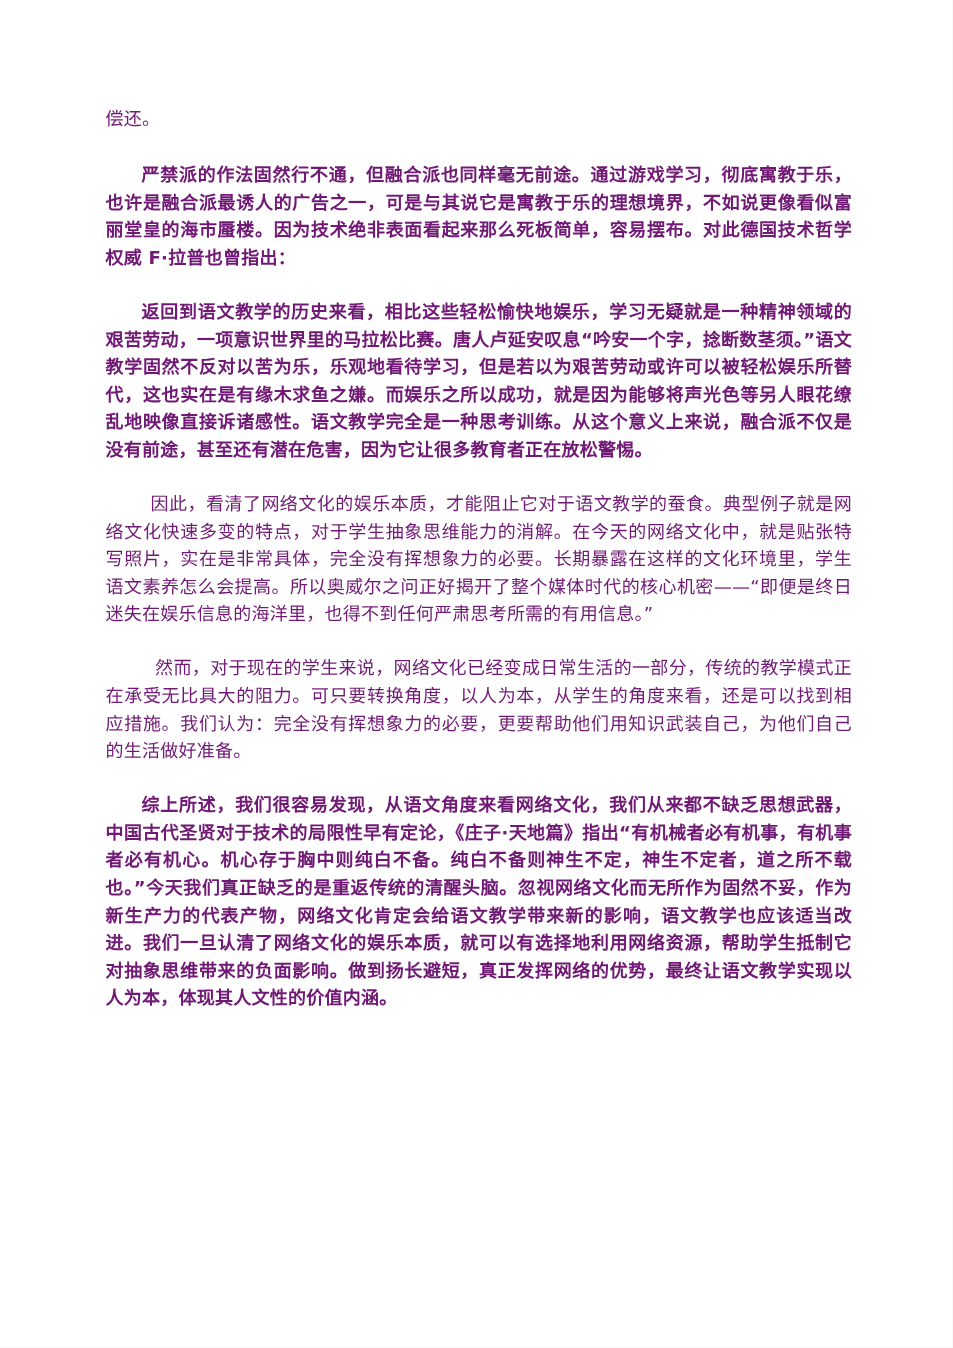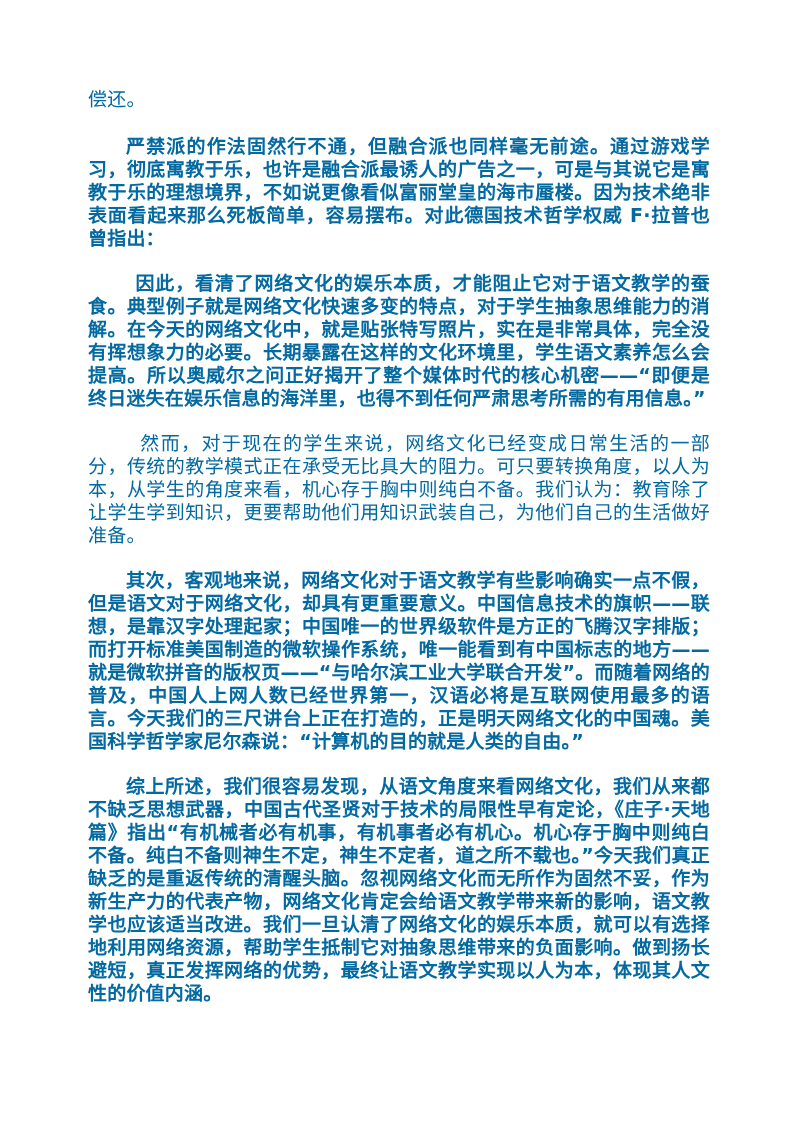--- a/index.html
+++ b/index.html
@@ -10,22 +10,22 @@
   .page {
     position: relative;
     box-sizing: border-box;
     width: 794px;
     height: 1123px;
     background: #ffffff;
     outline: 1px solid #d8d8d8;
     padding: 88px 84px 40px 88px;
     overflow: hidden;
     font-family: "DejaVu Sans", "Liberation Sans", sans-serif;
-    color: #0369a1;
-    font-size: 19px;
+    color: #701a75;
+    font-size: 15px;
     line-height: 23px;
   }
   .content {
     width: 622px;
   }
   p.frag,
   p.para {
     margin: 0;
     text-align: justify;
     text-justify: inter-ideograph;
@@ -33,35 +33,35 @@
     letter-spacing: 0.2px;
   }
   p.frag {
     text-indent: 0;
     margin-bottom: 24px;
   }
   p.para {
     margin-top: 22px;
   }
   .ind-2   { text-indent: 2em; font-weight: bold; }
-  .ind-25  { text-indent: 2.5em; font-weight: bold; }
+  .ind-25  { text-indent: 2.5em; }
   .ind-275 { text-indent: 2.75em; }
 </style>
 </head>
 <body>
 
 <div class="page">
   <div class="content">
     <p class="frag">偿还。</p>
 
     <p class="para ind-2">严禁派的作法固然行不通，但融合派也同样毫无前途。通过游戏学习，彻底寓教于乐，也许是融合派最诱人的广告之一，可是与其说它是寓教于乐的理想境界，不如说更像看似富丽堂皇的海市蜃楼。因为技术绝非表面看起来那么死板简单，容易摆布。对此德国技术哲学权威 F·拉普也曾指出：</p>
 
 
+    <p class="para ind-2">返回到语文教学的历史来看，相比这些轻松愉快地娱乐，学习无疑就是一种精神领域的艰苦劳动，一项意识世界里的马拉松比赛。唐人卢延安叹息“吟安一个字，捻断数茎须。”语文教学固然不反对以苦为乐，乐观地看待学习，但是若以为艰苦劳动或许可以被轻松娱乐所替代，这也实在是有缘木求鱼之嫌。而娱乐之所以成功，就是因为能够将声光色等另人眼花缭乱地映像直接诉诸感性。语文教学完全是一种思考训练。从这个意义上来说，融合派不仅是没有前途，甚至还有潜在危害，因为它让很多教育者正在放松警惕。</p>
 
     <p class="para ind-25">因此，看清了网络文化的娱乐本质，才能阻止它对于语文教学的蚕食。典型例子就是网络文化快速多变的特点，对于学生抽象思维能力的消解。在今天的网络文化中，就是贴张特写照片，实在是非常具体，完全没有挥想象力的必要。长期暴露在这样的文化环境里，学生语文素养怎么会提高。所以奥威尔之问正好揭开了整个媒体时代的核心机密——“即便是终日迷失在娱乐信息的海洋里，也得不到任何严肃思考所需的有用信息。”</p>
 
-    <p class="para ind-275">然而，对于现在的学生来说，网络文化已经变成日常生活的一部分，传统的教学模式正在承受无比具大的阻力。可只要转换角度，以人为本，从学生的角度来看，机心存于胸中则纯白不备。我们认为：教育除了让学生学到知识，更要帮助他们用知识武装自己，为他们自己的生活做好准备。</p>
+    <p class="para ind-275">然而，对于现在的学生来说，网络文化已经变成日常生活的一部分，传统的教学模式正在承受无比具大的阻力。可只要转换角度，以人为本，从学生的角度来看，还是可以找到相应措施。我们认为：完全没有挥想象力的必要，更要帮助他们用知识武装自己，为他们自己的生活做好准备。</p>
 
-    <p class="para ind-2">其次，客观地来说，网络文化对于语文教学有些影响确实一点不假，但是语文对于网络文化，却具有更重要意义。中国信息技术的旗帜——联想，是靠汉字处理起家；中国唯一的世界级软件是方正的飞腾汉字排版；而打开标准美国制造的微软操作系统，唯一能看到有中国标志的地方——就是微软拼音的版权页——“与哈尔滨工业大学联合开发”。而随着网络的普及，中国人上网人数已经世界第一，汉语必将是互联网使用最多的语言。今天我们的三尺讲台上正在打造的，正是明天网络文化的中国魂。美国科学哲学家尼尔森说：“计算机的目的就是人类的自由。”</p>
 
     <p class="para ind-2">综上所述，我们很容易发现，从语文角度来看网络文化，我们从来都不缺乏思想武器，中国古代圣贤对于技术的局限性早有定论，《庄子·天地篇》指出“有机械者必有机事，有机事者必有机心。机心存于胸中则纯白不备。纯白不备则神生不定，神生不定者，道之所不载也。”今天我们真正缺乏的是重返传统的清醒头脑。忽视网络文化而无所作为固然不妥，作为新生产力的代表产物，网络文化肯定会给语文教学带来新的影响，语文教学也应该适当改进。我们一旦认清了网络文化的娱乐本质，就可以有选择地利用网络资源，帮助学生抵制它对抽象思维带来的负面影响。做到扬长避短，真正发挥网络的优势，最终让语文教学实现以人为本，体现其人文性的价值内涵。</p>
   </div>
 </div>
 
 </body></html>

